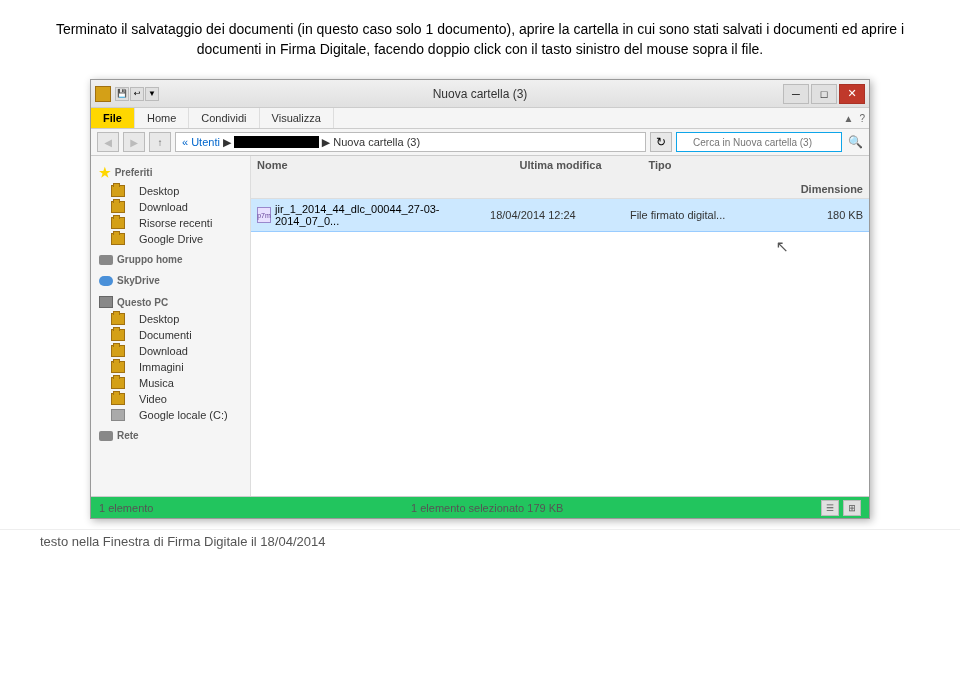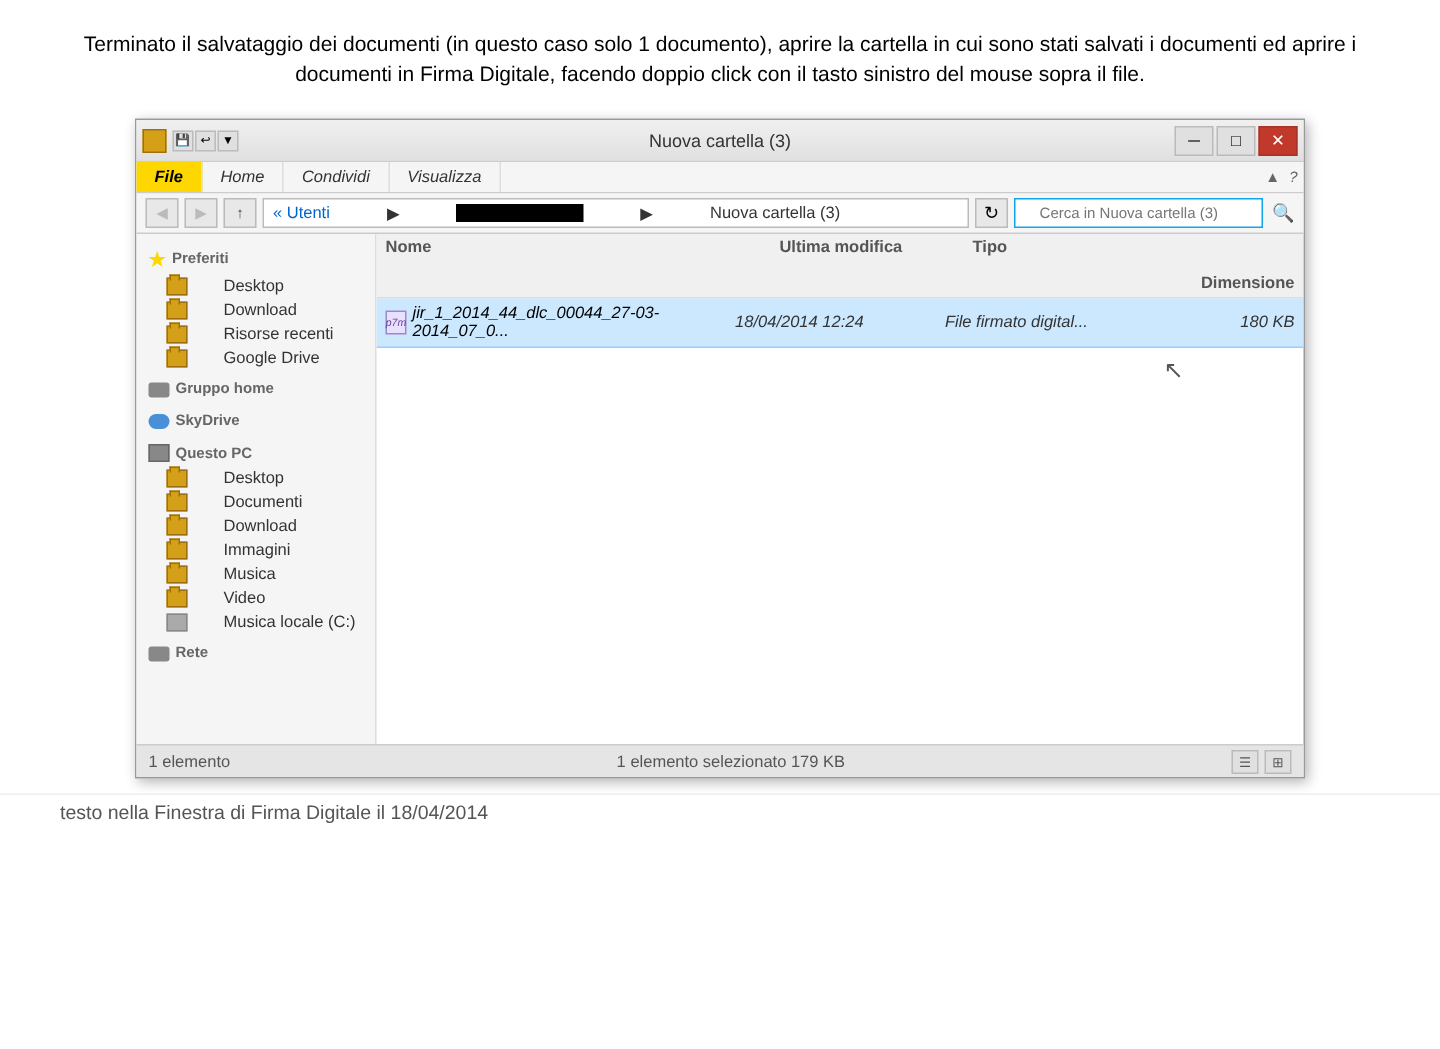--- a/index.html
+++ b/index.html
@@ -100,21 +100,20 @@
     }
 
     
     .ribbon {
       background: #f5f5f5;
       border-bottom: 1px solid #ccc;
     }
     .ribbon-tabs {
       display: flex;
       gap: 0;
-      font-style: italic;
     }
     .ribbon-tab {
       padding: 4px 12px;
       font-size: 11px;
       color: #333;
       cursor: pointer;
       border-right: 1px solid #ddd;
     }
     .ribbon-tab.active {
       background: #ffd700;
@@ -147,21 +146,20 @@
     .address-path {
       flex: 1;
       height: 20px;
       border: 1px solid #bbb;
       background: #fff;
       padding: 0 6px;
       font-size: 11px;
       display: flex;
       align-items: center;
       color: #333;
-      gap: 35px;
     }
     .address-path .path-part {
       color: #0066cc;
     }
     .refresh-btn {
       width: 22px;
       height: 20px;
       background: #e8e8e8;
       border: 1px solid #bbb;
       display: flex;
@@ -205,21 +203,21 @@
       align-items: center;
       gap: 4px;
     }
     .sidebar-item {
       padding: 2px 8px 2px 20px;
       font-size: 11px;
       color: #333;
       cursor: pointer;
       display: flex;
       align-items: flex-end;
-      gap: 24px;
+      gap: 14px;
     }
     .folder-icon {
       width: 14px;
       height: 12px;
       background: #d4a017;
       border: 1px solid #a07010;
       display: inline-block;
       flex-shrink: 0;
       position: relative;
     }
@@ -291,21 +289,20 @@
     .col-type { flex: 1.5; }
     .col-size { flex: 1; text-align: right; margin-top: 24px; }
 
     .file-row {
       display: flex;
       align-items: center;
       padding: 4px 6px;
       font-size: 11px;
       cursor: pointer;
       border-bottom: 1px solid transparent;
-      font-style: italic;
     }
     .file-row.selected {
       background: #cce8ff;
       border-bottom: 1px solid #99ccff;
     }
     .file-icon-p7m {
       width: 14px;
       height: 16px;
       background: #e8e0ff;
       border: 1px solid #9988cc;
@@ -317,21 +314,21 @@
       flex-shrink: 0;
       margin-right: 4px;
     }
     .file-name-col { flex: 2.5; display: flex; align-items: center; }
     .file-date-col { flex: 1.5; color: #333; }
     .file-type-col { flex: 1.5; color: #333; }
     .file-size-col { flex: 1; text-align: right; color: #333; }
 
     
     .status-bar {
-      background: #e5e5e5;
+      background: #22c55e;
       border-top: 1px solid #ccc;
       padding: 0 8px;
       font-size: 11px;
       color: #555;
       display: flex;
       align-items: center;
       justify-content: space-between;
       height: 22px;
     }
     .status-bar-right {
@@ -493,21 +490,21 @@
         <div class="sidebar-item">
           <span class="folder-icon"></span>
           <span>Musica</span>
         </div>
         <div class="sidebar-item">
           <span class="folder-icon"></span>
           <span>Video</span>
         </div>
         <div class="sidebar-item">
           <span class="disk-icon"></span>
-          <span>Musica locale (C:)</span>
+          <span>Google locale (C:)</span>
         </div>
       </div>
 
       <div class="sidebar-section">
         <div class="sidebar-header">
           <span class="network-icon"></span>
           <span>Rete</span>
         </div>
       </div>
 

